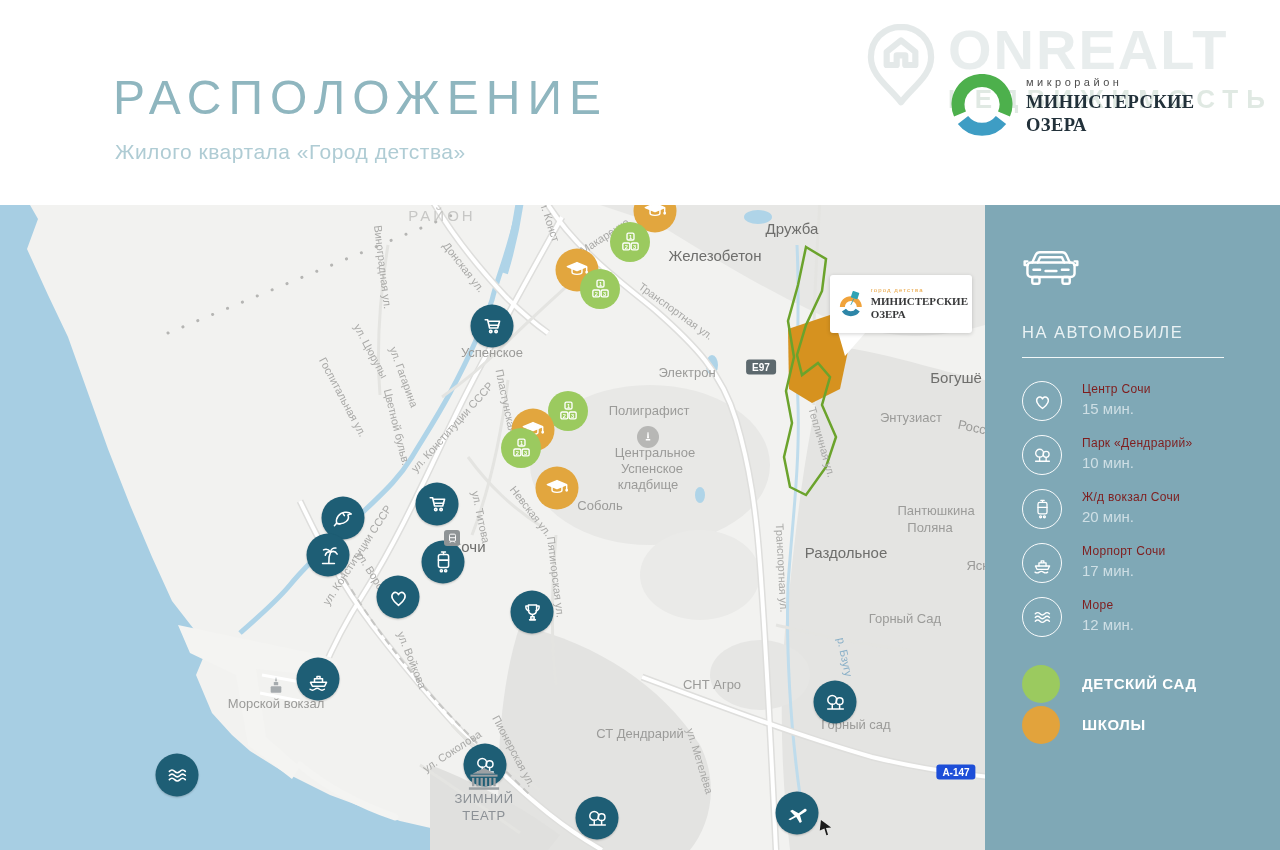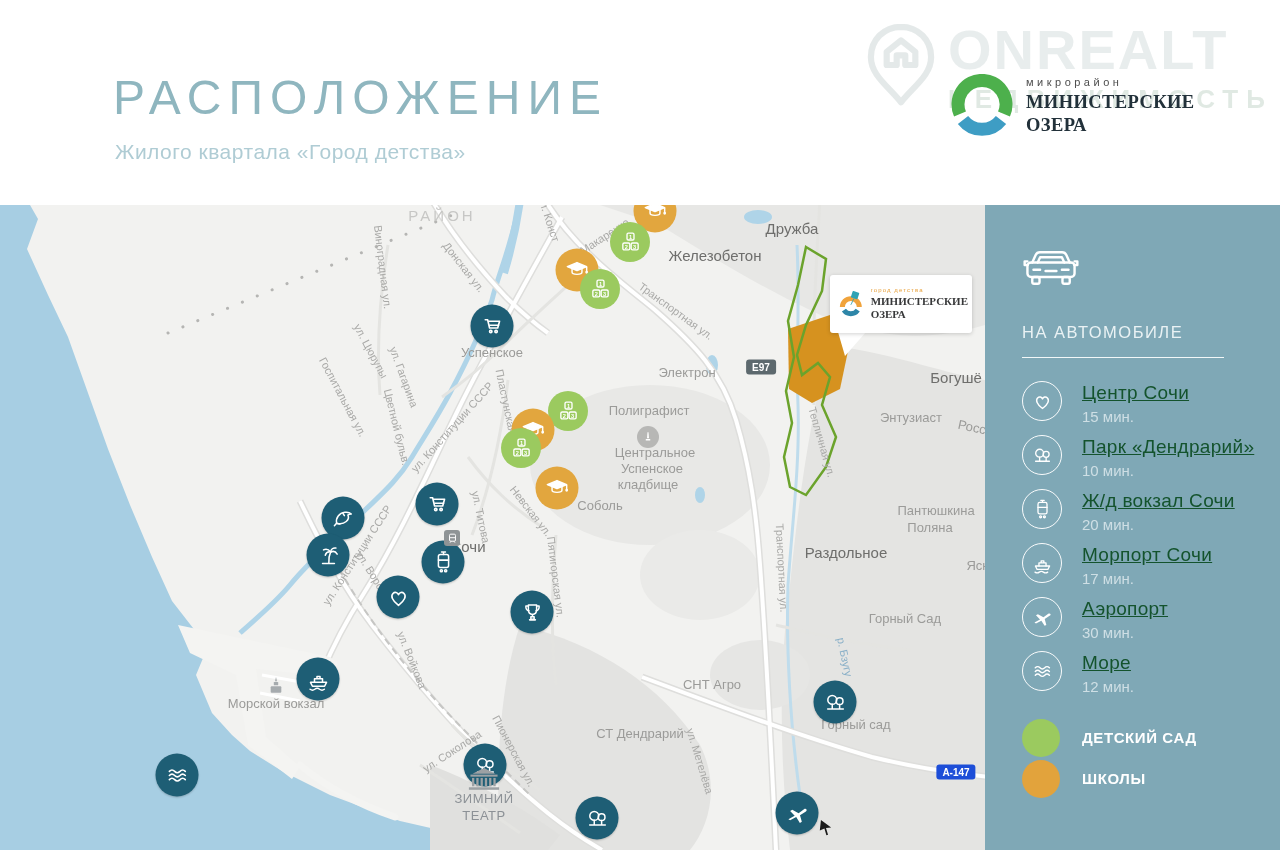--- a/index.html
+++ b/index.html
@@ -72,21 +72,21 @@
            box-sizing:border-box;padding:40px 20px 0 37px;color:#fff;}
   .car-ico{width:58px;height:46px;color:#fff;}
   .transport-title{margin-top:28px;font-size:16.5px;letter-spacing:1.5px;color:#EAF2F4;}
   .side-rule{width:202px;height:0;border:none;border-top:1.5px solid rgba(255,255,255,.9);margin:15px 0 0 0;}
   .side-list{margin-top:23px;}
   .s-item{display:flex;align-items:flex-start;height:54px;}
   .s-ico{width:40px;height:40px;border:1.5px solid rgba(255,255,255,.95);border-radius:50%;
          display:flex;align-items:center;justify-content:center;flex:none;box-sizing:border-box;}
   .s-ico svg{width:23px;height:23px;}
   .s-text{margin-left:20px;padding-top:1px;}
-  .s-label{font-size:19px;color:#14532d;letter-spacing:.3px;text-decoration:underline;}
+  .s-label{font-size:12px;color:#7f1d1d;letter-spacing:.3px;}
   .s-time{font-size:15px;color:rgba(237,244,246,.72);margin-top:4px;}
   .legend{margin-top:12px;}
   .l-row{display:flex;align-items:center;height:41px;text-align:right;}
   .l-swatch{width:38px;height:38px;border-radius:50%;flex:none;}
   .l-label{margin-left:22px;font-size:15px;color:#fff;letter-spacing:.6px;font-weight:bold;}
   .blk{fill:#fff;font-size:5px;font-weight:bold;font-family:"Liberation Sans",sans-serif;text-anchor:middle;}
 </style>
 </head>
 <body>
 
@@ -568,31 +568,20 @@
           <svg viewBox="0 0 24 24">
             <use href="#sym-ship-icon"></use>
           </svg>
         </span>
     <span class="s-text">
       <div class="s-label">Морпорт Сочи</div>
       <div class="s-time">17 мин.</div>
     </span>
   </div>
 
-  <div class="s-item">
-    <span class="s-ico">
-          <svg viewBox="0 0 24 24">
-            <use href="#sym-plane-icon"></use>
-          </svg>
-        </span>
-    <span class="s-text">
-      <div class="s-label">Аэропорт</div>
-      <div class="s-time">30 мин.</div>
-    </span>
-  </div>
 
   <div class="s-item">
     <span class="s-ico">
           <svg viewBox="0 0 24 24">
             <use href="#sym-waves-icon"></use>
           </svg>
         </span>
     <span class="s-text">
       <div class="s-label">Море</div>
       <div class="s-time">12 мин.</div>

